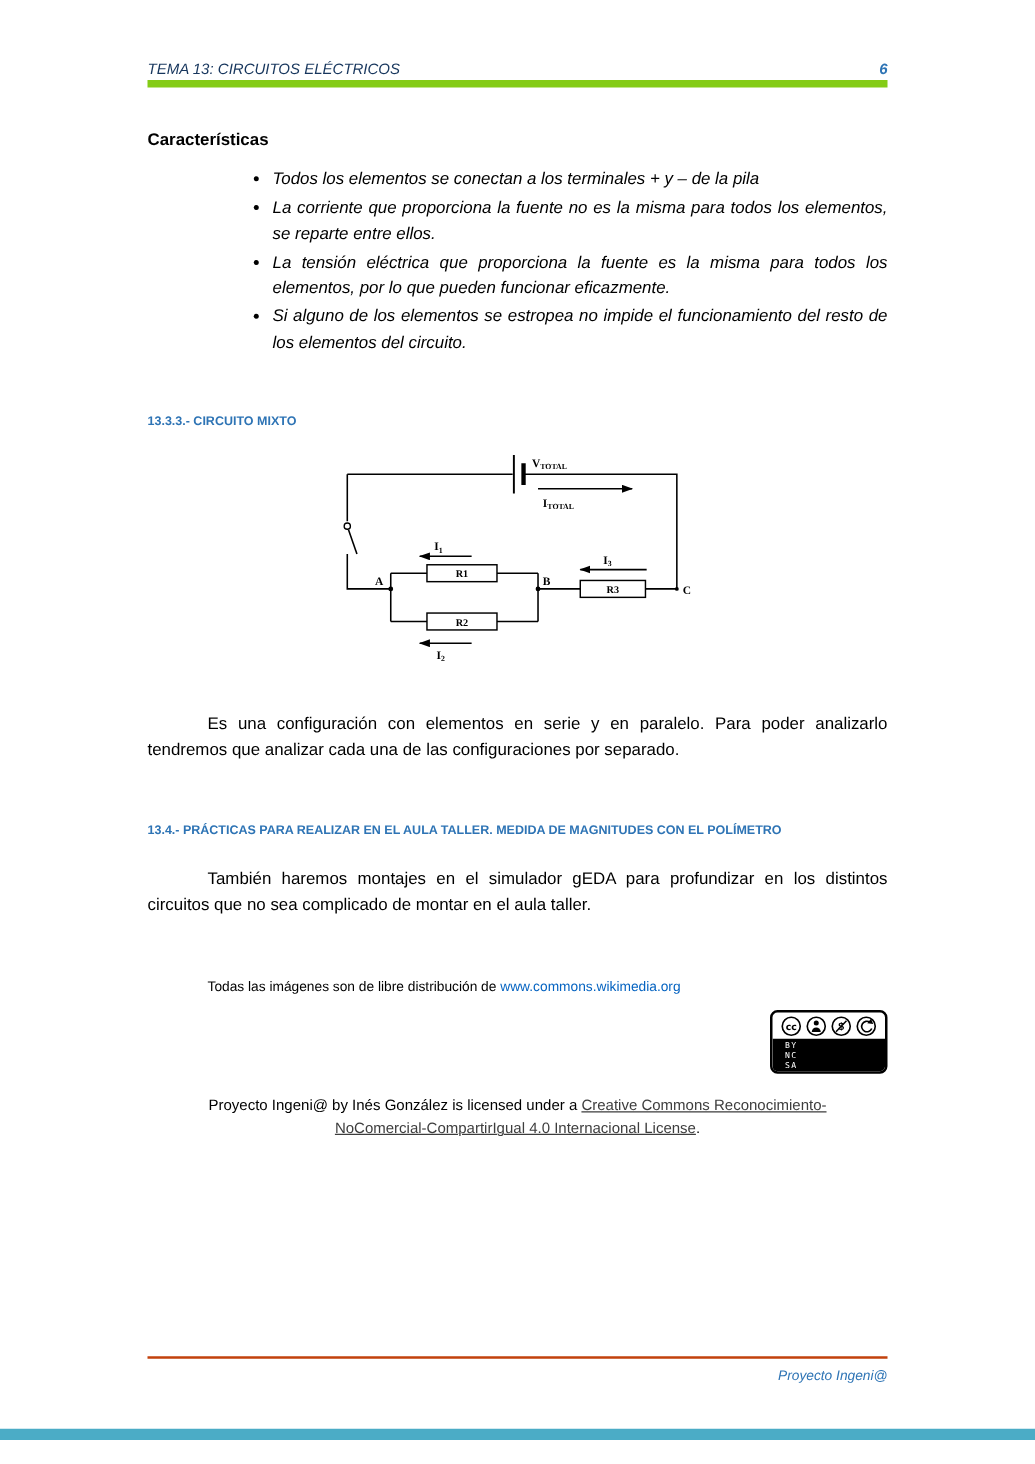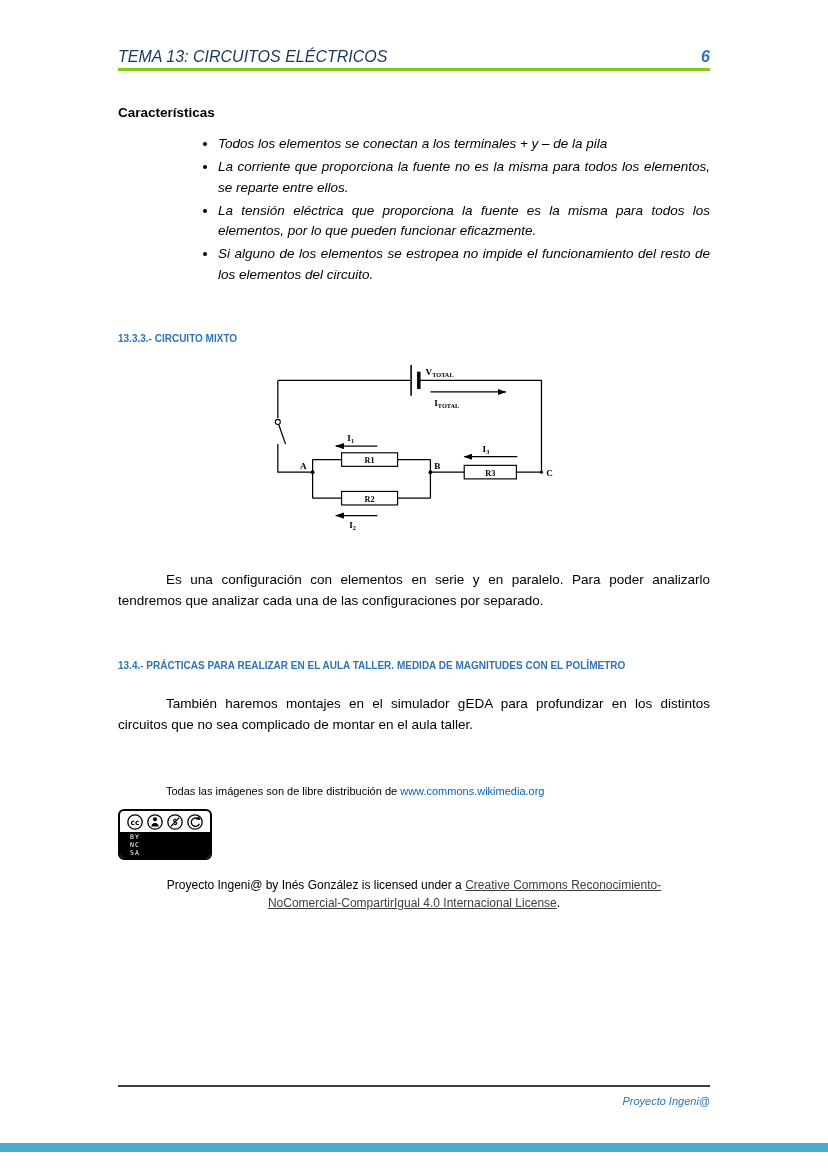--- a/index.html
+++ b/index.html
@@ -16,23 +16,23 @@
     position: absolute;
     left: 118px;
     width: 592px;
     top: 48px;
   }
   
   .doc-header {
     display: flex;
     justify-content: space-between;
     align-items: flex-end;
-    border-bottom: 3px solid #84cc16;
+    border-bottom: 6px solid #84cc16;
     padding-bottom: 2px;
-    font-size: 16px;
+    font-size: 12px;
     font-style: italic;
   }
   .header-title { color: #17365d; }
   .header-num { color: #2e74b5; font-weight: bold; }
 
   .h-black {
     margin-top: 34px;
     font-size: 13.5px;
     font-weight: bold;
   }
@@ -70,21 +70,21 @@
   .para.after-figure { margin-top: 38px; }
   .images-note {
     margin-top: 50px;
     margin-left: 48px;
     font-size: 11px;
   }
   a.link { color: #0563c1; cursor: pointer; }
   .cc-badge-wrap {
     margin-top: 12px;
     display: flex;
-    justify-content: flex-start;
+    justify-content: flex-end;
   }
   .cc-badge {
     width: 90px;
     border: 2px solid #000;
     border-radius: 6px;
     background: #fff;
     overflow: hidden;
     cursor: pointer;
   }
   .cc-icons { display: flex; justify-content: center; padding: 2px 3px 1px 3px; }
@@ -105,21 +105,21 @@
     font-size: 12px;
     line-height: 1.5;
     padding: 0 20px;
   }
   .license a { color: #3d3d3d; text-decoration: underline; cursor: pointer; }
   .doc-footer {
     position: absolute;
     left: 118px;
     width: 592px;
     top: 1085px;
-    border-top: 2px solid #404040;
+    border-top: 2px solid #c2410c;
     text-align: right;
     padding-top: 4px;
   }
   .footer-brand {
     color: #2e74b5;
     font-style: italic;
     font-size: 11px;
   }
   .bottom-bar {
     position: absolute;

